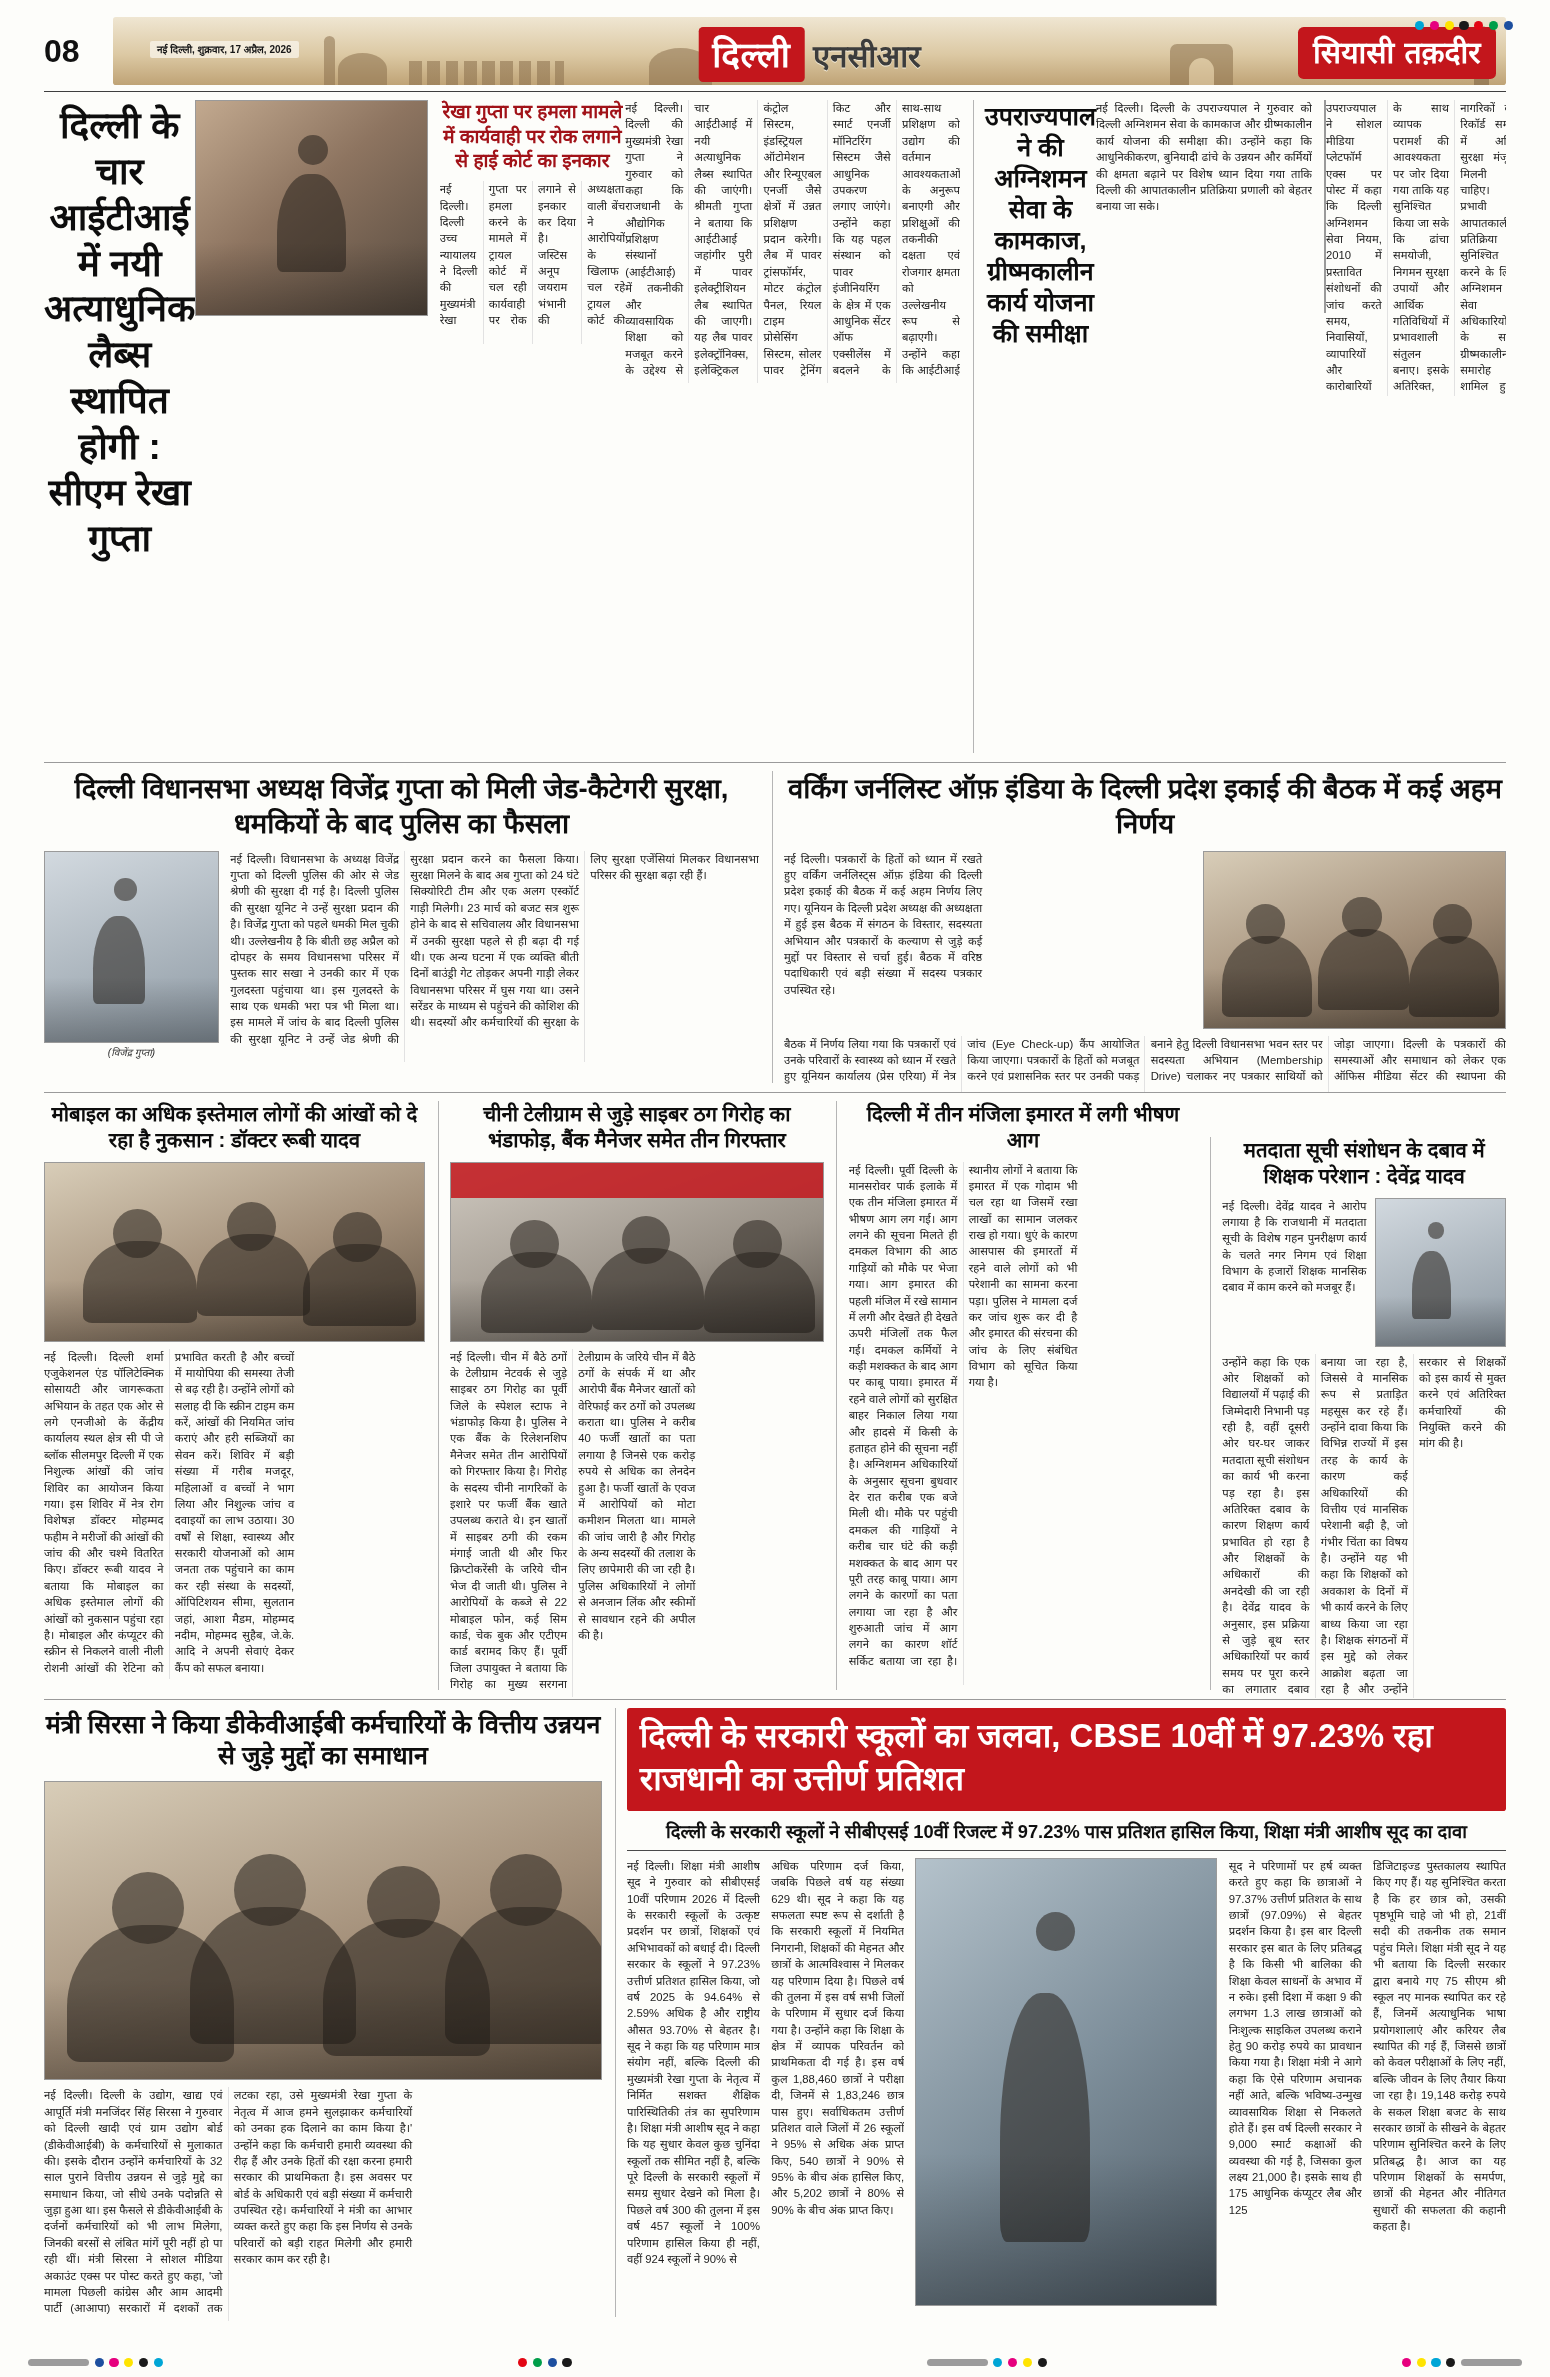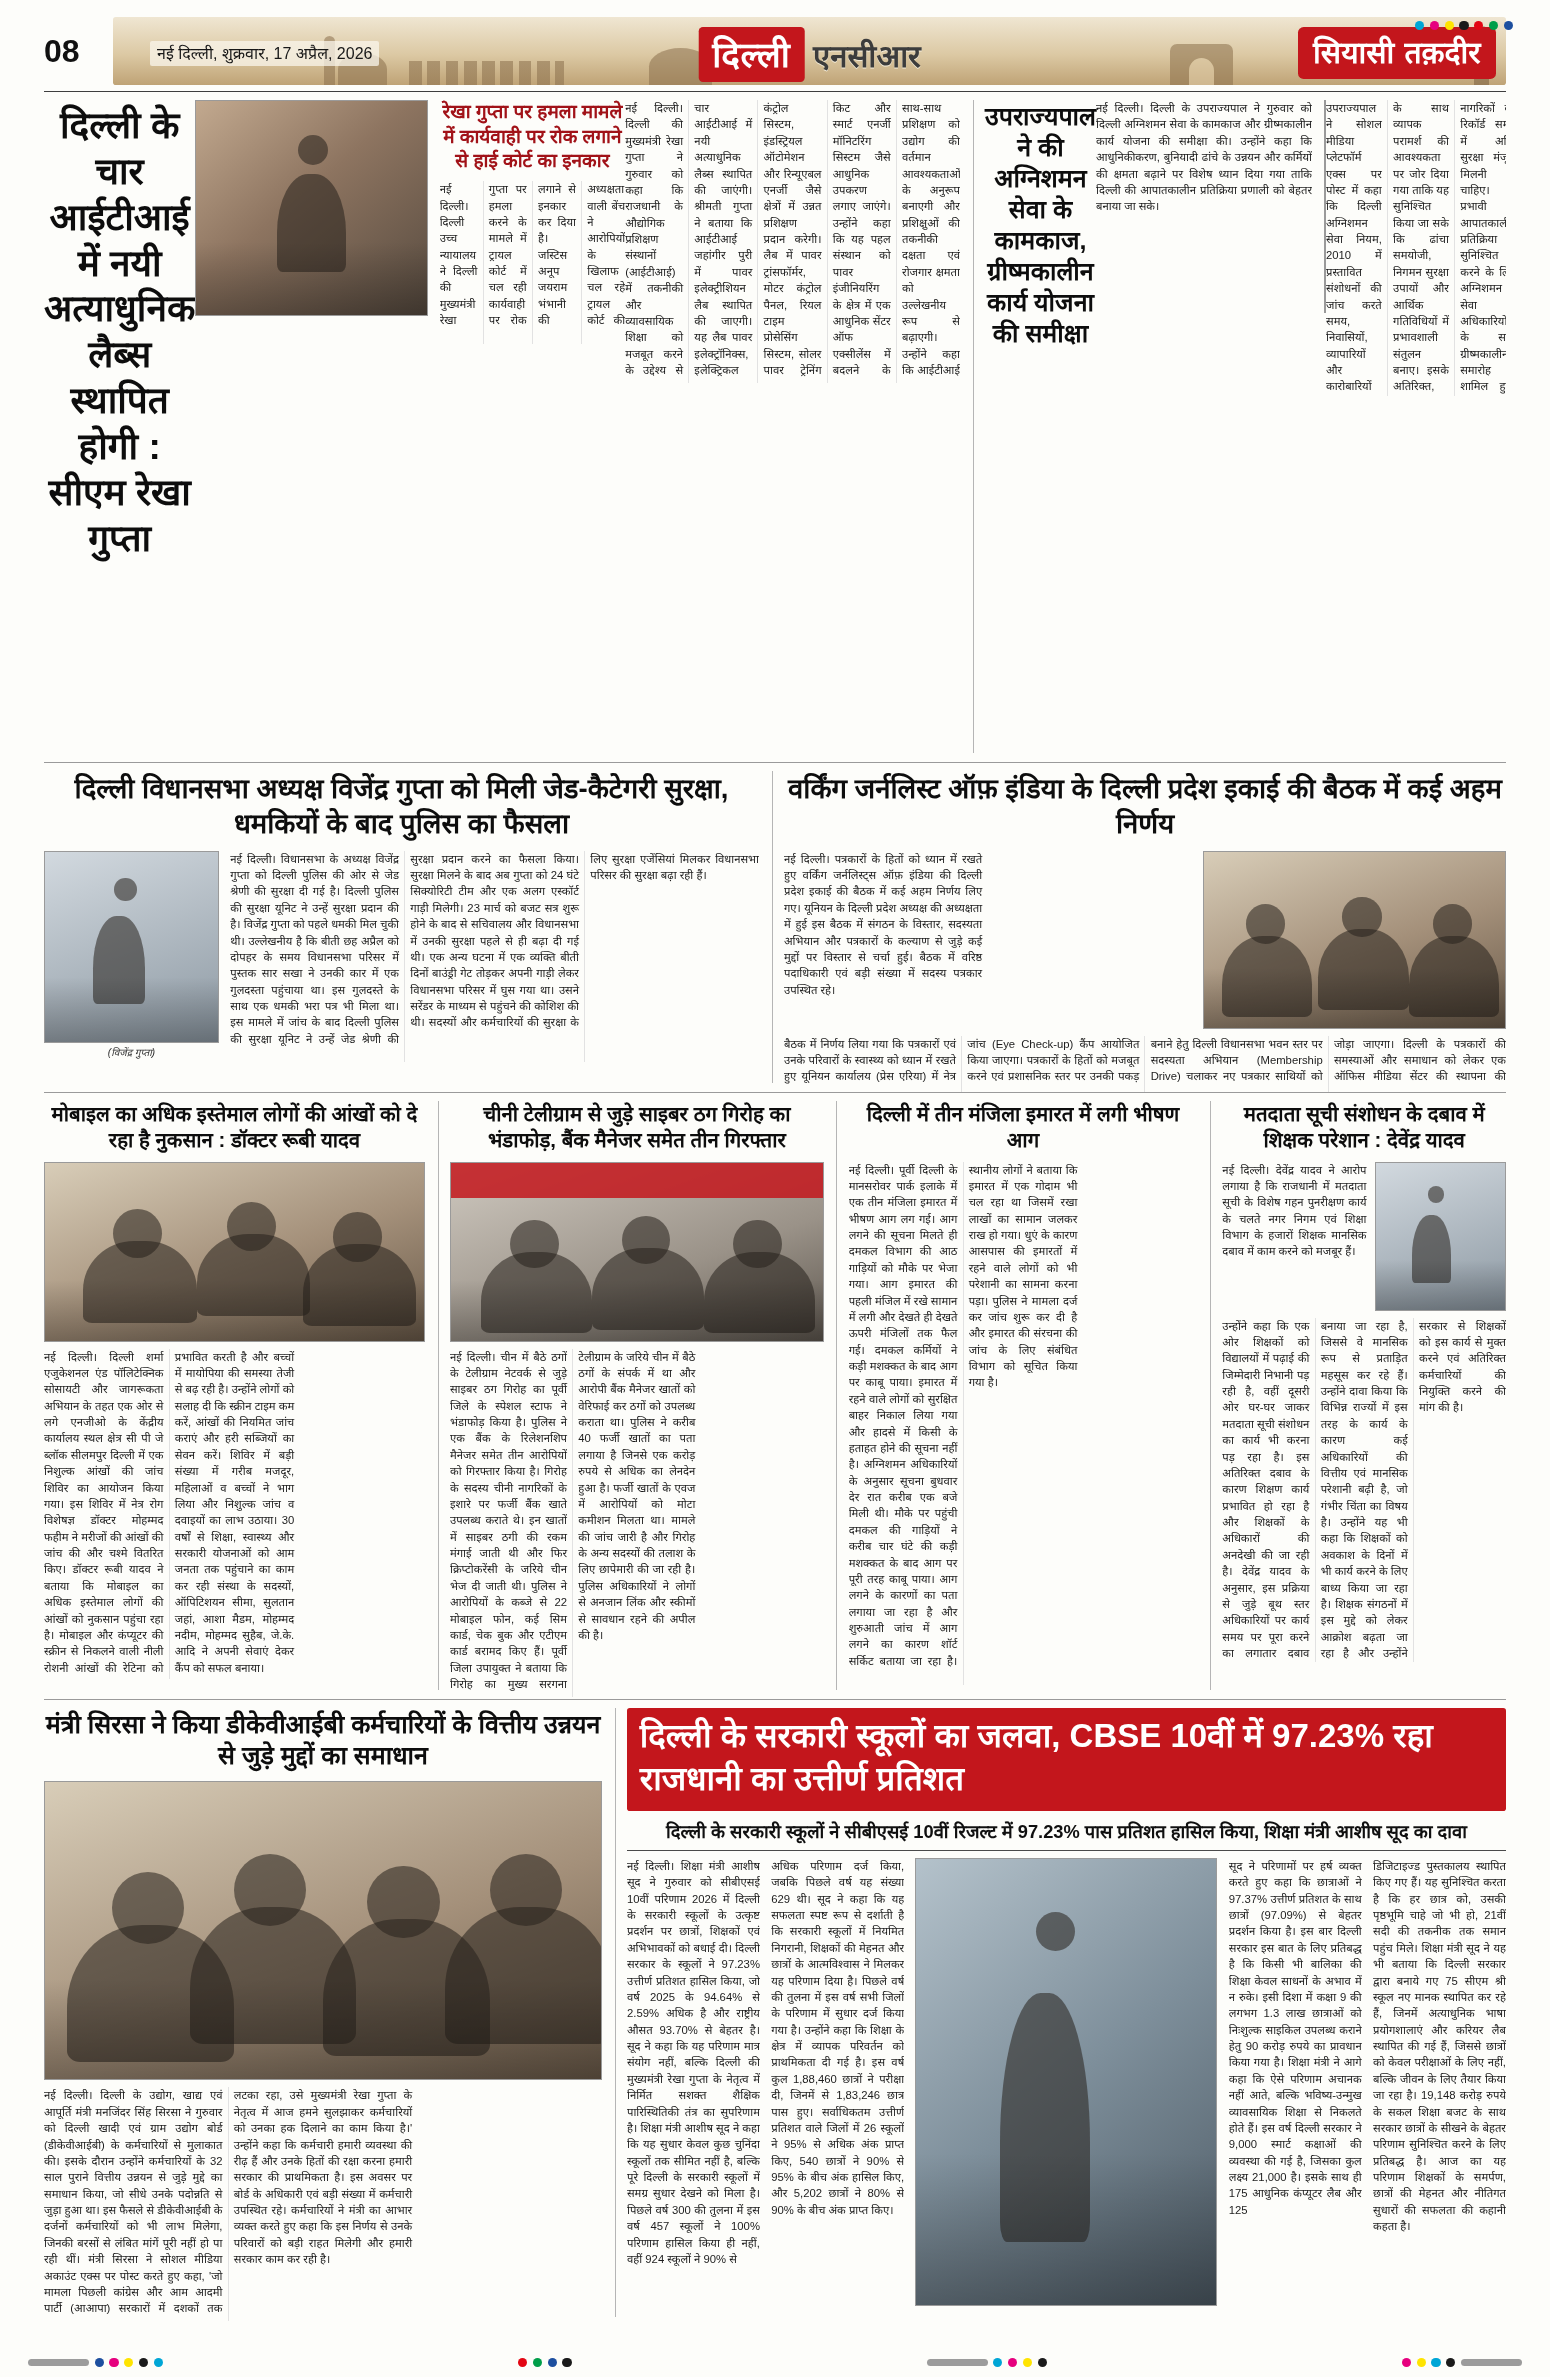--- a/index.html
+++ b/index.html
@@ -22,21 +22,21 @@
     background:linear-gradient(180deg,#efe6d2 0%,#dcc9a4 55%,#bfa376 100%);}
   .monument{position:absolute;bottom:0;background:#8a6f4c;opacity:.55;}
   .m-dome{width:49px;height:32px;border-radius:50% 50% 0 0;left:225px;}
   .m-tower{width:11.3px;height:49px;border-radius:5.6px 5.6px 0 0;left:211px;}
   .m-fort{width:155px;height:24px;left:296px;
     background:repeating-linear-gradient(90deg,#8a6f4c 0 12.7px,transparent 12.7px 18.3px);}
   .m-gate{width:63px;height:41px;left:1057px;border-radius:7px 7px 0 0;}
   .m-gate::after{content:"";position:absolute;left:19px;bottom:0;width:25px;height:27px;background:#dcc9a4;border-radius:14px 14px 0 0;}
   .m-minar{width:15.5px;height:59px;right:17px;left:auto;border-radius:7px 7px 0 0;background:#7a5f3e;}
   .m-dome2{width:63px;height:37px;border-radius:50% 50% 0 0;left:536px;}
-  .date-line{position:absolute;left:37px;top:24px;font-size:16px;font-weight:400;color:#181818;
+  .date-line{position:absolute;left:37px;top:24px;font-size:10px;font-weight:700;color:#181818;
     background:rgba(250,246,236,.75);padding:1.4px 7px;border-radius:2.1px;}
   .brand{position:absolute;left:50%;top:10px;transform:translateX(-50%);display:flex;align-items:center;gap:8.5px;}
   .brand-red{background:var(--brand-red,#c3161c);color:#fff;font-size:35px;font-weight:700;
     padding:2.8px 14px 5.6px;border-radius:4.2px;letter-spacing:0.7px;}
   .brand-gray{color:#3c3c3c;font-size:31px;font-weight:700;text-shadow:0 0.7px 0 #f4ecd9;}
   .edition-box{position:absolute;right:10px;top:10px;background:var(--brand-red,#c3161c);color:#fff;
     font-size:30px;font-weight:700;padding:4.2px 15.5px 7px;border-radius:5.6px;display:flex;gap:10px;}
   .header-rule{border-bottom:1.4px solid #3e3e3e;margin-top:5.6px;}
 
   
@@ -89,21 +89,21 @@
   .c-body{flex:1;height:211px;}
   .sec-d{flex:1;}
   .hl-d{font-size:27.5px;margin:1.4px 0 10px;}
   .d-top{display:flex;gap:11.3px;margin-bottom:7px;}
   .d-lead{flex:1;height:178px;column-count:2;}
   .photo-d{width:303px;height:178px;}
   .d-bottom{height:61px;}
 
   
   .row3{height:607px;}
-  .sec-e{width:381px;} .sec-f{width:386px;} .sec-g{width:361px;} .sec-h{flex:1;}
+  .sec-e{width:381px;} .sec-f{width:386px;} .sec-g{width:361px;} .sec-h{flex:1;margin-top:36px;}
   .hl-small{font-size:20.4px;margin:1.4px 0 8.5px;}
   .photo-e{width:100%;height:180px;margin-bottom:7px;}
   .e-body{height:330px;}
   .photo-f{width:100%;height:180px;margin-bottom:7px;}
   .f-body{height:348px;}
   .g-body{height:523px;}
   .h-top{display:flex;gap:8.5px;margin-bottom:7px;}
   .h-lead{flex:1;height:149px;}
   .photo-h{width:131px;height:149px;}
   .hh-body{height:344px;}

